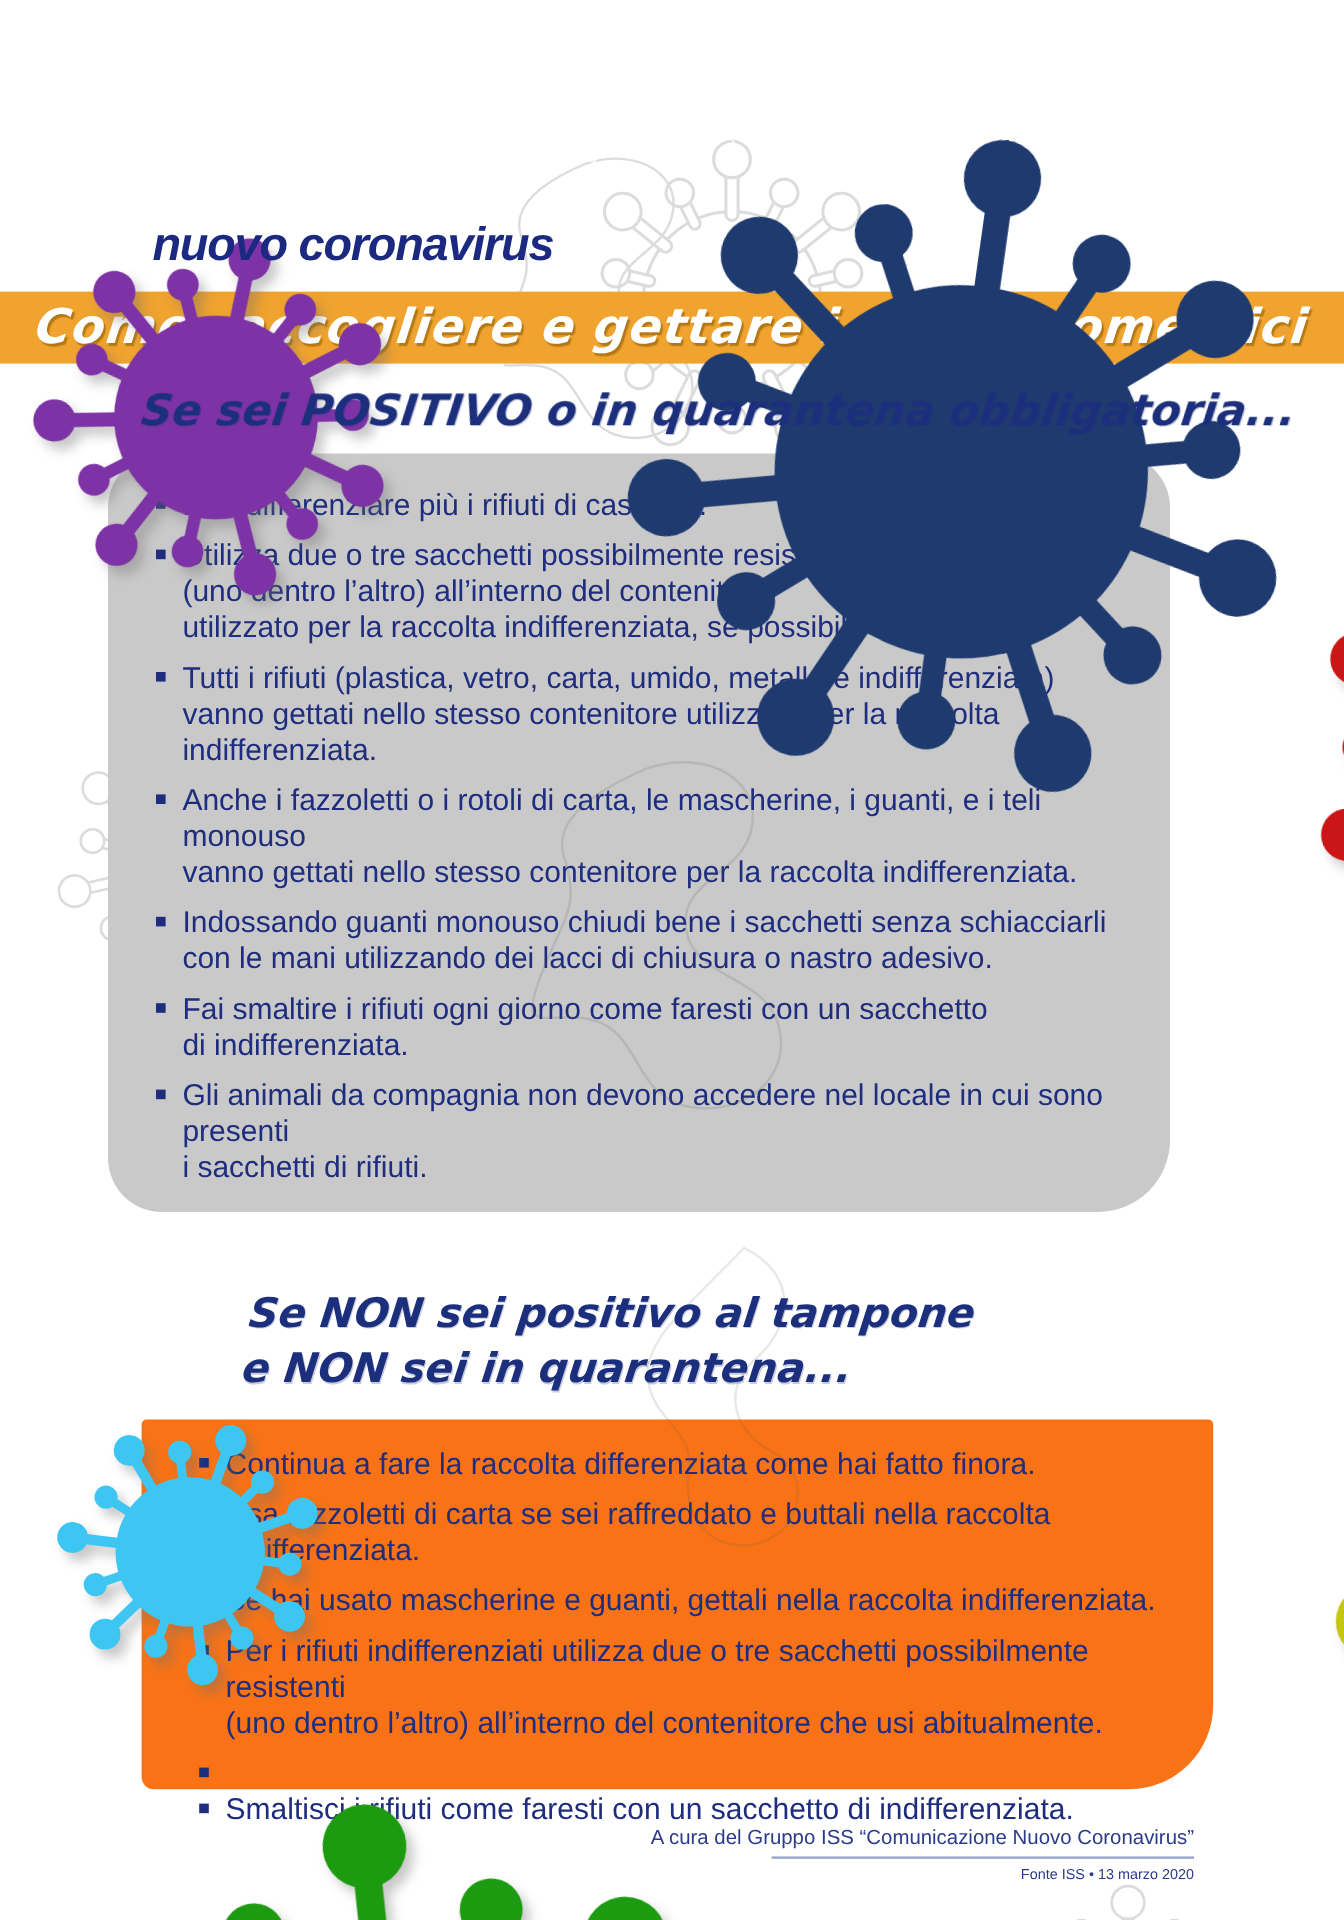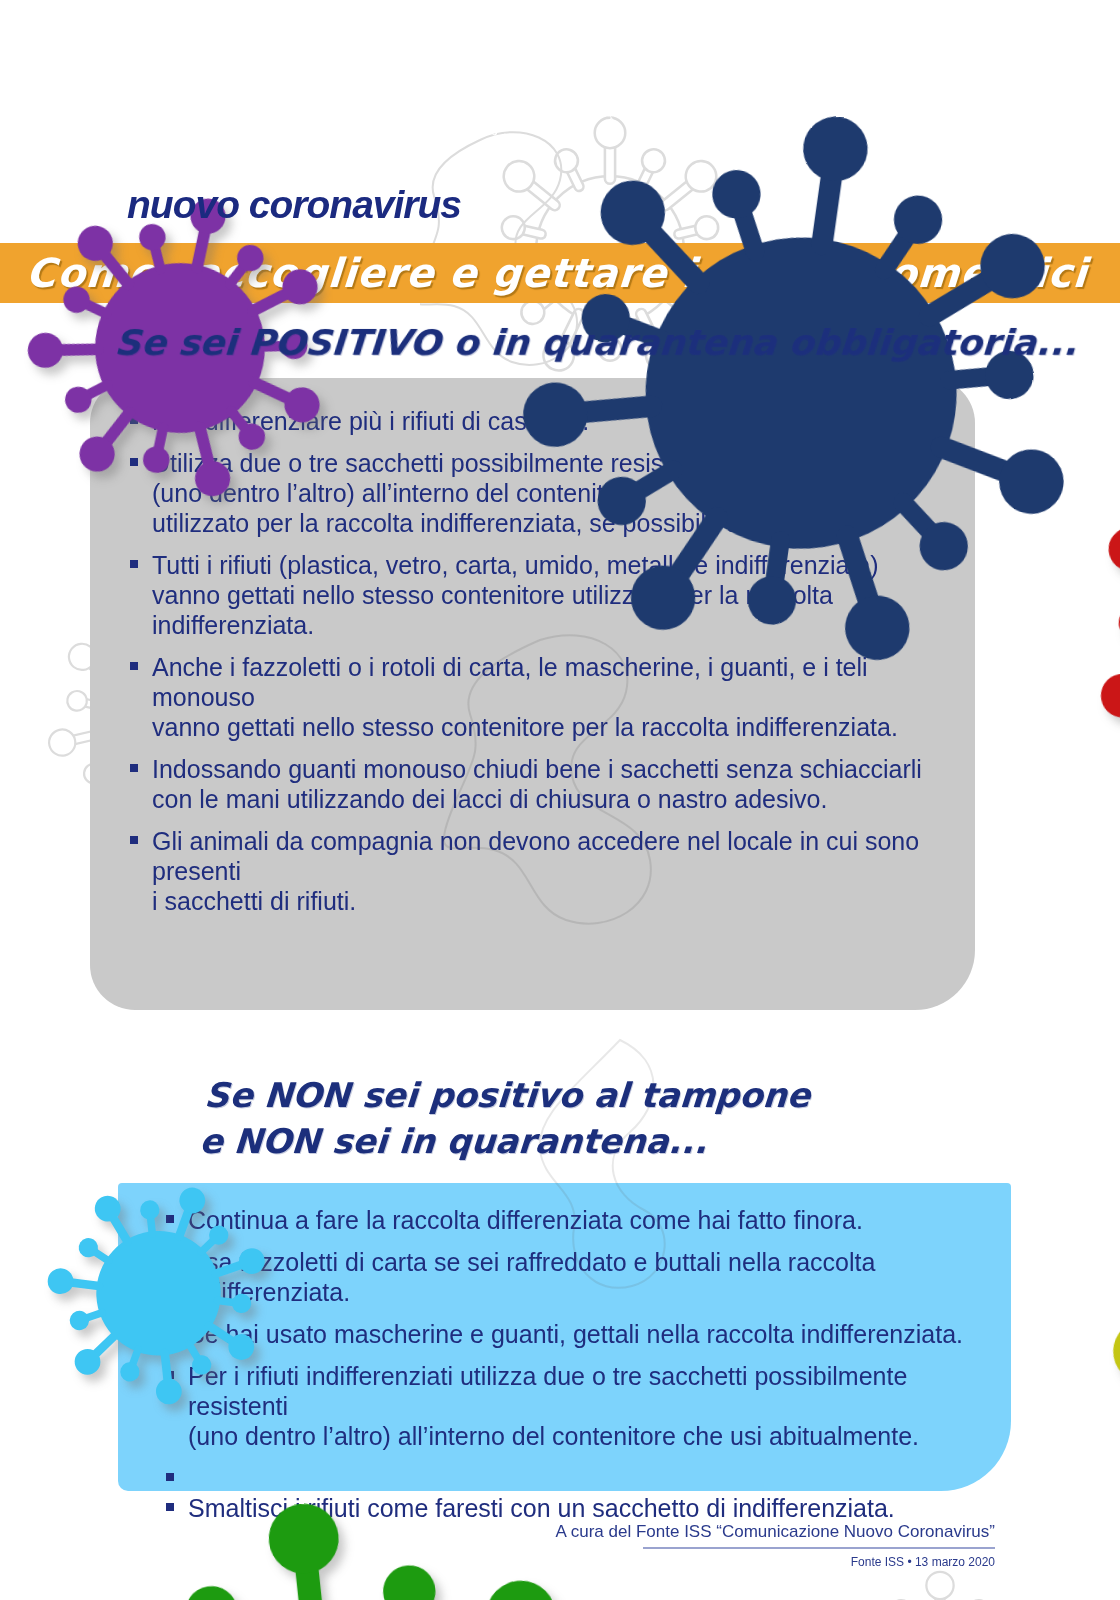--- a/index.html
+++ b/index.html
@@ -9,21 +9,21 @@
   
   .bg-decor{position:absolute;z-index:0;color:#dcdcdc;}
   .mid-decor{position:absolute;z-index:2;pointer-events:none;}
   .virus{position:absolute;z-index:4;filter:drop-shadow(6px 7px 5px rgba(110,110,110,.38));}
   .virus svg{display:block;overflow:visible;}
 
   
   .graybox{position:absolute;left:90px;top:378px;width:885px;height:632px;
            background:#c9c9c9;border-radius:45px 45px 60px 45px;z-index:1;}
   .bluebox{position:absolute;left:118px;top:1183px;width:893px;height:308px;
-           background:#7dd3fc;border-radius:4px 4px 70px 10px;z-index:1;}
+           background:#f97316;border-radius:4px 4px 70px 10px;z-index:1;}
 
   
   .pretitle{position:absolute;left:127px;top:183px;z-index:5;
             font-size:39px;font-weight:bold;color:#1b2a80;letter-spacing:-1px;font-style:italic;}
   .banner{position:absolute;left:0;top:243px;width:1120px;height:60px;background:#f0a32e;z-index:3;
           display:flex;align-items:center;justify-content:center;}
   .banner-title{font-family:"DejaVu Sans",sans-serif;font-style:italic;font-weight:bold;
                 font-size:40px;color:#ffffff;transform:skewX(-7deg);letter-spacing:1px;
                 text-shadow:2px 2px 1px rgba(130,85,0,.55);white-space:nowrap;}
   .script-head{position:absolute;z-index:5;font-family:"DejaVu Sans",sans-serif;font-style:italic;
@@ -164,20 +164,25 @@
 vanno gettati nello stesso contenitore per la raccolta indifferenziata.</span>
         </li>
 
         <li class="bullet">
           <span class="marker"></span>
           <span class="btext">Indossando guanti monouso chiudi bene i sacchetti senza schiacciarli
 con le mani utilizzando dei lacci di chiusura o nastro adesivo.</span>
         </li>
 
 
+        <li class="bullet">
+          <span class="marker"></span>
+          <span class="btext">Fai smaltire i rifiuti ogni giorno come faresti con un sacchetto
+di indifferenziata.</span>
+        </li>
 
         <li class="bullet">
           <span class="marker"></span>
           <span class="btext">Gli animali da compagnia non devono accedere nel locale in cui sono presenti
 i sacchetti di rifiuti.</span>
         </li>
       </ul>
   </div>
 
   <div class="bluebox">
@@ -272,18 +277,18 @@
   </div>
 
   <div class="script-head head1">Se sei POSITIVO o in quarantena obbligatoria...</div>
 
   <div class="script-head head2">
     <div>Se NON sei positivo al tampone</div>
     <div>e NON sei in quarantena...</div>
   </div>
 
   <div class="footer">
-    <div class="credit">A cura del Fonte ISS “Comunicazione Nuovo Coronavirus”</div>
+    <div class="credit">A cura del Gruppo ISS “Comunicazione Nuovo Coronavirus”</div>
     <div class="rule"></div>
     <div class="source">Fonte ISS • 13 marzo 2020</div>
   </div>
 
 </div>
 
 </body></html>

